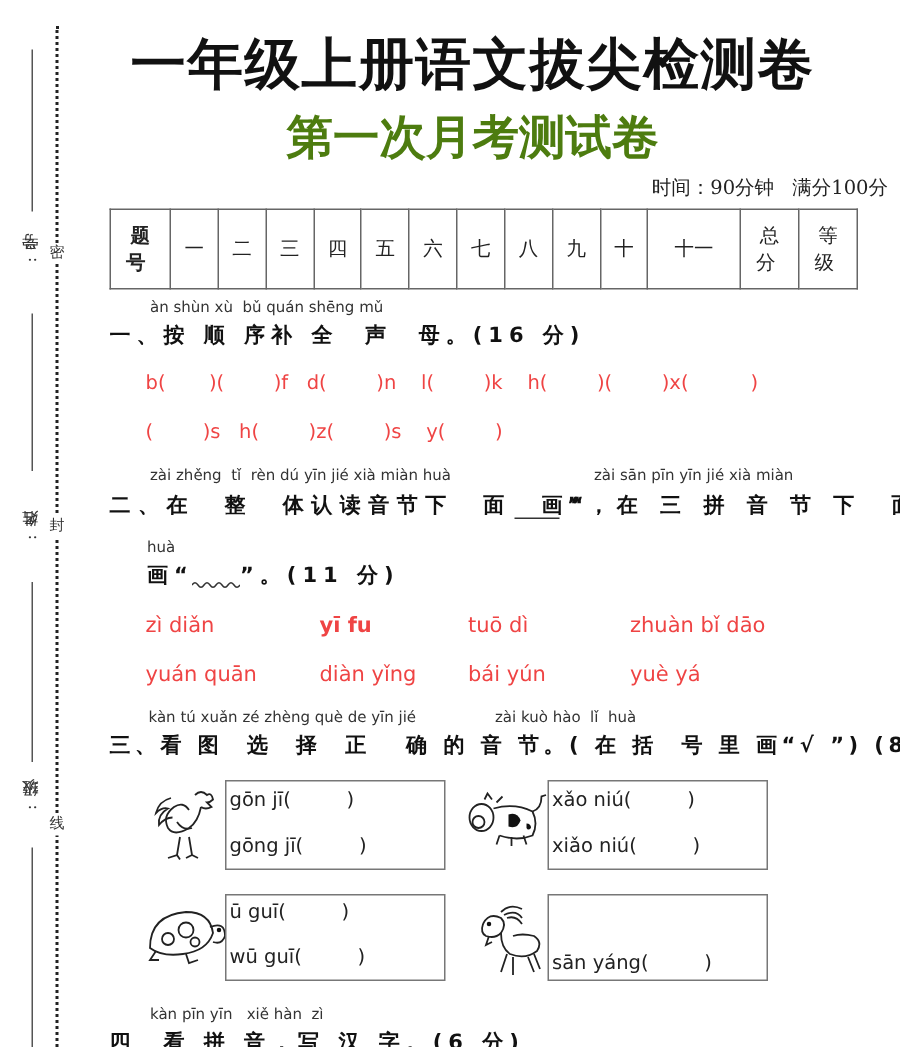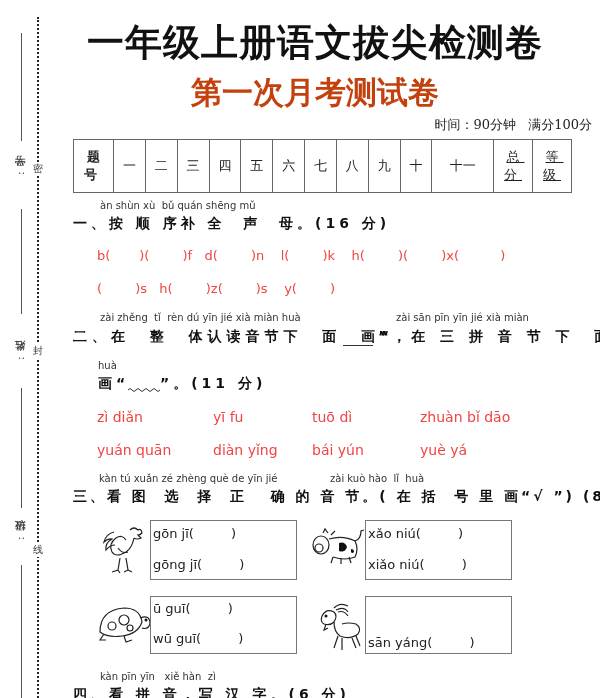--- a/index.html
+++ b/index.html
@@ -13,30 +13,30 @@
   .bind-label { position: absolute; left: 9px; width: 24px; font-family: "DejaVu Serif", serif;
                 font-size: 11px; color: #333; writing-mode: vertical-rl; transform: rotate(180deg);
                 text-align: center; line-height: 24px; }
   .bind-seal { position: absolute; left: 31px; width: 14px; background: #fff; text-align: center;
                font-family: "DejaVu Serif", serif; font-size: 10px; color: #333; line-height: 14px; }
 
   .title1 { position: absolute; left: 70px; top: 20px; width: 490px; text-align: center;
             font-family: "DejaVu Serif", serif; font-weight: bold; font-size: 37px; letter-spacing: 1px;
             color: #111; line-height: 44px; }
   .title2 { position: absolute; left: 130px; top: 74px; width: 370px; text-align: center;
-            font-family: "DejaVu Serif", serif; font-weight: bold; font-size: 31px; color: #c2410c; line-height: 36px; }
+            font-family: "DejaVu Serif", serif; font-weight: bold; font-size: 31px; color: #4d7c0f; line-height: 36px; }
   .meta { position: absolute; right: 8px; top: 116px; font-family: "DejaVu Serif", serif;
           font-size: 13px; color: #222; word-spacing: 8px; }
 
   table.score { position: absolute; left: 73px; top: 139px; width: 499px; height: 54px;
                 border-collapse: collapse; border: 1.5px solid #444; }
   table.score td { border: 1px solid #666; text-align: center; font-family: "DejaVu Serif", serif;
                    font-size: 13px; color: #222; height: 27px; padding: 0; }
   table.score td.lbl { width: 40px; letter-spacing: 6px; text-indent: 6px; font-weight: bold; }
-  table.score td.wide { width: 39px; letter-spacing: 5px; text-indent: 5px; text-decoration: underline; }
+  table.score td.wide { width: 39px; letter-spacing: 5px; text-indent: 5px; }
 
   .py { position: absolute; font-size: 10px; color: #333; white-space: pre; letter-spacing: 0; }
   .h { position: absolute; font-size: 14px; font-weight: bold; color: #111; white-space: pre; letter-spacing: 4px; }
   .line { position: absolute; font-size: 14px; color: #ef4444; white-space: pre; }
 
   .opt { position: absolute; border: 1px solid #777; background: #fff; }
   .opt .o { position: absolute; left: 2px; font-size: 13px; color: #222; white-space: pre; }
   .animal { position: absolute; }
 </style>
 </head>
@@ -95,21 +95,21 @@
 <div style="position:absolute;left:343px;top:345px;width:30px;border-bottom:1px solid #333;"></div>
 <div class="h" style="left:378px;top:328px;letter-spacing:5px;">”，在 三 拼 音 节 下  面</div>
 <div class="py" style="left:98px;top:360px;">huà</div>
 <div class="h" style="left:98px;top:375px;">画“</div>
 <svg style="position:absolute;left:128px;top:387px;" width="32" height="6">
   <path d="M0 3 Q2 0 4 3 T8 3 T12 3 T16 3 T20 3 T24 3 T28 3 T32 3" fill="none" stroke="#333" stroke-width="1"></path>
 </svg>
 <div class="h" style="left:160px;top:375px;">”。(11 分)</div>
 
 <div class="line" style="left:97px;top:409px;">zì diǎn</div>
-<div class="line" style="left:213px;top:409px;">yī fu</div>
+<div class="line" style="left:213px;top:409px;font-weight:bold;">yī fu</div>
 <div class="line" style="left:312px;top:409px;">tuō dì</div>
 <div class="line" style="left:420px;top:409px;">zhuàn bǐ dāo</div>
 <div class="line" style="left:97px;top:442px;">yuán quān</div>
 <div class="line" style="left:213px;top:442px;">diàn yǐng</div>
 <div class="line" style="left:312px;top:442px;">bái yún</div>
 <div class="line" style="left:420px;top:442px;">yuè yá</div>
 
 <div class="py" style="left:99px;top:473px;">kàn tú xuǎn zé zhèng què de yīn jié</div>
 <div class="py" style="left:330px;top:473px;">zài kuò hào  lǐ  huà</div>
 <div class="h" style="left:73px;top:488px;letter-spacing:3px;">三、看 图  选  择  正   确 的 音 节。( 在 括  号 里 画“√ ”) (8 分)</div>

